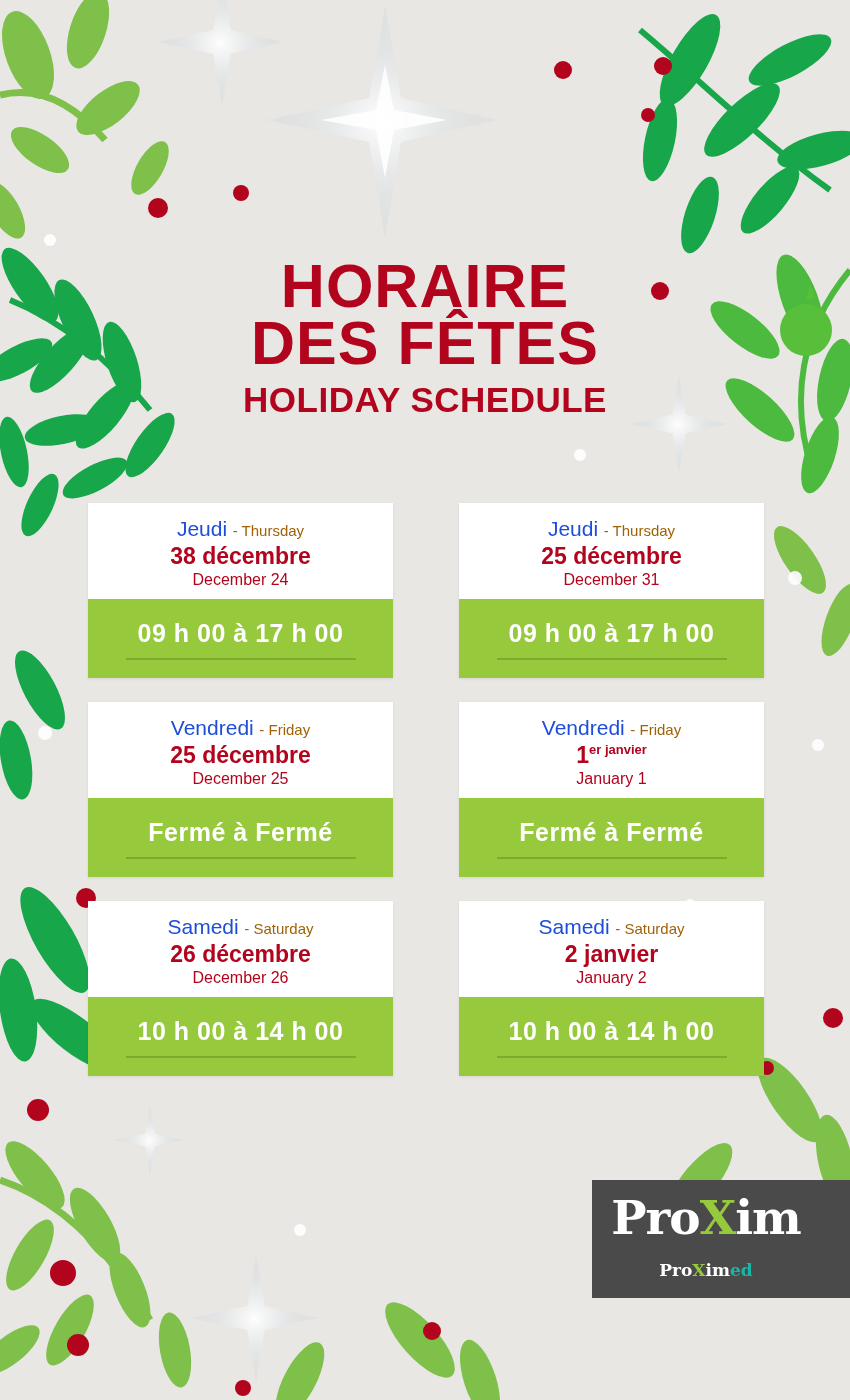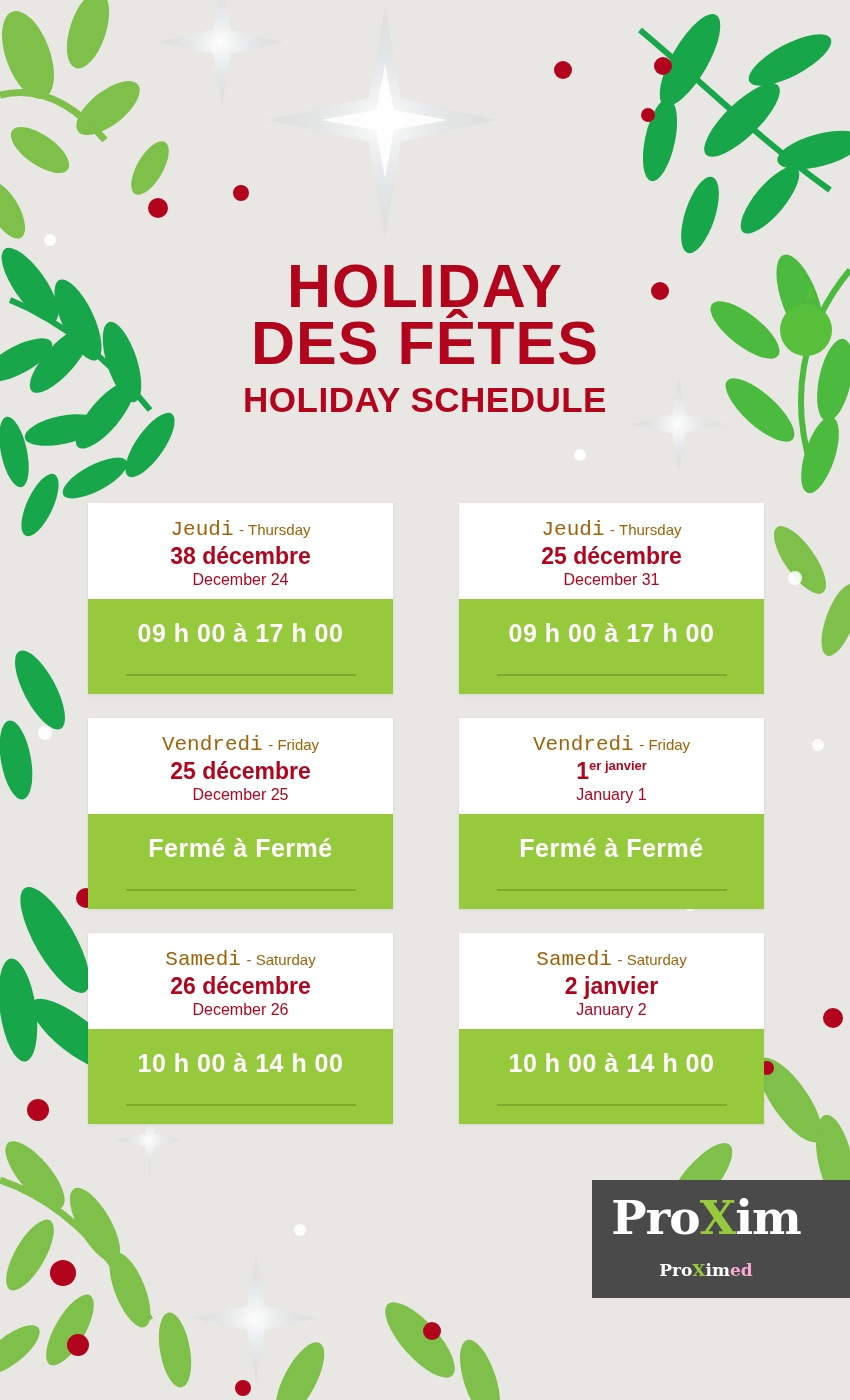--- a/index.html
+++ b/index.html
@@ -58,21 +58,21 @@
   .card-top{
     padding:14px 10px 10px 10px;
     text-align:center;
   }
   .day-line{
     font-size:20px;
     color:#3b3b3b;
     margin-bottom:2px;
     white-space:nowrap;
   }
-  .day-fr{font-size:21px;color:#a16207;font-family:Liberation Mono, monospace;}
+  .day-fr{font-size:21px;color:#1d4ed8;}
   .day-en{font-size:15px;color:#a16207;}
   .date-fr{
     font-size:23px;
     font-weight:bold;
     color:#b3041d;
     margin:2px 0 1px 0;
   }
   .date-fr sup{font-size:13px;vertical-align:super;margin-top:18px;}
   .date-en{
     font-size:16px;
@@ -82,21 +82,21 @@
     background:#97c93d;
     padding:20px 0 18px 0;
     text-align:center;
   }
   .hours{
     font-size:25px;
     font-weight:bold;
     color:#ffffff;
     letter-spacing:0.5px;
     display:inline-block;
-    padding-bottom:26px;
+    padding-bottom:10px;
     border-bottom:2px solid #7da92e;
     min-width:230px;
   }
 
   
   .logo-box{
     position:absolute;
     left:592px;top:1180px;
     width:236px;height:118px;
     background:#4a4a4a;
@@ -118,21 +118,21 @@
   .logo-sub{
     position:absolute;
     left:0;top:80px;width:228px;
     text-align:center;
     font-family:"DejaVu Serif", serif;
     font-size:17px;
     font-weight:bold;
     color:#ffffff;
   }
   .logo-sub .x2{color:#97c93d;}
-  .logo-sub .ed{color:#f9a8d4;}
+  .logo-sub .ed{color:#14b8a6;}
 </style>
 </head>
 <body>
 
 <div id="poster">
 
   <svg class="bgsvg" viewBox="0 0 850 1400">
     <defs>
       <radialGradient id="starG" cx="50%" cy="50%" r="50%">
         <stop offset="0%" stop-color="#ffffff" stop-opacity="0.95"></stop>
@@ -264,21 +264,21 @@
       <g transform="translate(256,1318) scale(0.55)">
         <path d="M0,-115 L16,-22 L112,0 L16,22 L0,118 L-16,22 L-118,0 L-16,-22 Z" fill="url(#starG)"></path>
       </g>
       <g transform="translate(150,1140) scale(0.3)">
         <path d="M0,-115 L16,-22 L112,0 L16,22 L0,118 L-16,22 L-118,0 L-16,-22 Z" fill="url(#starG)"></path>
       </g>
     </g>
   </svg>
 
   <div class="title-block">
-    <div class="title-l1">HOLIDAY</div>
+    <div class="title-l1">HORAIRE</div>
     <div class="title-l2">DES FÊTES</div>
     <div class="title-sub">HOLIDAY SCHEDULE</div>
   </div>
 
   <div class="cards">
 
     <div class="card-row">
       <div class="card">
         <div class="card-top">
           <div class="day-line">

